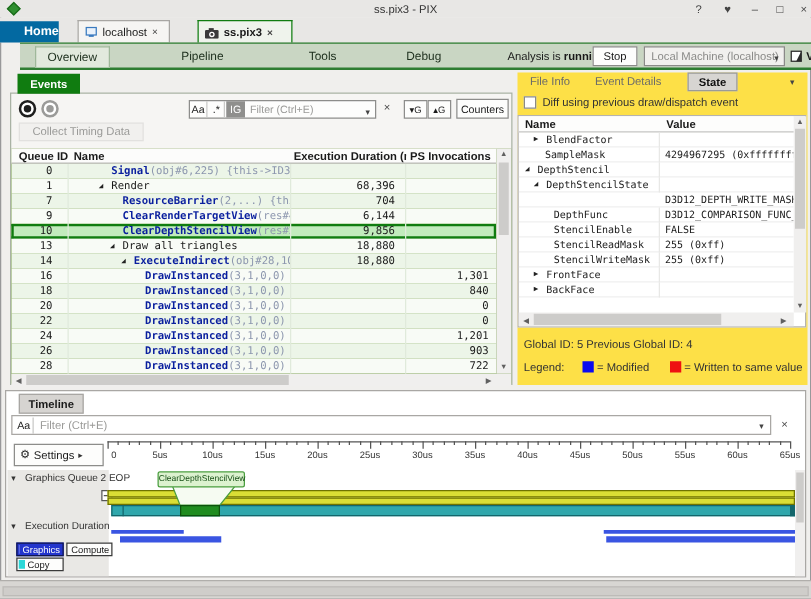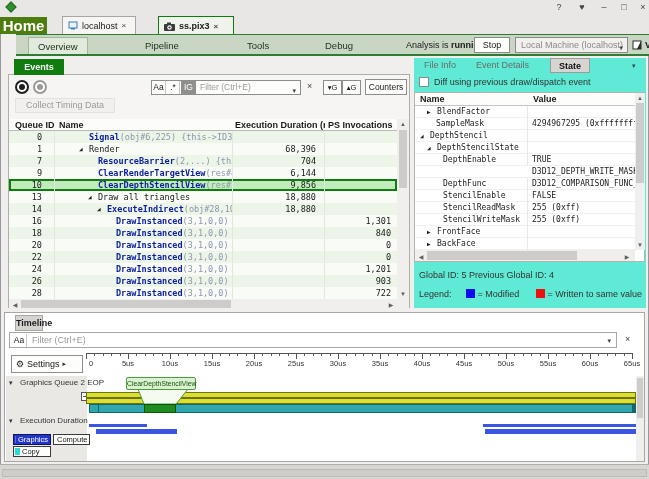--- a/index.html
+++ b/index.html
@@ -9,21 +9,21 @@
        box-shadow:inset 0 0 0 1px #98989a;}
   .abs{position:absolute;}
   .bold{font-weight:bold;}
   
   .titlebar{position:absolute;left:0;top:0;width:649px;height:14px;background:#e8e7e5;}
   .pixlogo{position:absolute;left:7px;top:3px;width:8px;height:8px;background:#2f8f2f;border:1px solid #1b6b1b;transform:rotate(45deg);}
   .wtitle{position:absolute;left:0;top:2px;width:649px;text-align:center;font-size:9px;color:#333;}
   .wbtn{position:absolute;top:1px;width:16px;height:12px;text-align:center;font-size:9px;color:#444;line-height:12px;cursor:default;}
   
   .tabstrip{position:absolute;left:0;top:14px;width:649px;height:20px;background:#e8e7e5;}
-  .hometab{position:absolute;left:0;top:3px;width:47px;height:17px;background:#4d7c0f;color:#fff;font-weight:bold;text-align:center;line-height:17px;font-size:15px;}
+  .hometab{position:absolute;left:0;top:3px;width:47px;height:17px;background:#0369a1;color:#fff;font-weight:bold;text-align:right;line-height:17px;font-size:10px;}
   .doctab{position:absolute;top:2px;height:18px;background:#f6f5f3;border:1px solid #a8a6a3;border-bottom:none;display:flex;align-items:center;gap:4px;padding:0 5px;font-size:9px;}
   .doctab.active{background:#eff3ec;border:1px solid #107c10;border-bottom:none;font-weight:bold;}
   .tabclose{color:#444;font-size:8px;}
   
   .ribbon{position:absolute;left:16px;top:34px;width:649px;height:22px;background:#c9d6c3;border-top:1px solid #2e7d32;border-bottom:2px solid #2e7d32;}
   .navtab{position:absolute;top:2px;height:17px;line-height:17px;padding:0 9px;font-size:9.5px;color:#1c2e1c;}
   .navtab.active{background:#e2e9dd;border:1px solid #9fb89a;border-bottom:none;font-weight:normal;}
   .ribbonbtn{position:absolute;top:2px;height:16px;background:#fdfdfc;border:1px solid #8a8a88;text-align:center;font-size:9px;line-height:14px;}
   
   .panel-tab{position:absolute;background:#107c10;color:#fff;font-weight:bold;font-size:9px;text-align:center;z-index:3;}
@@ -45,53 +45,54 @@
   .c.ps{left:316px;width:72px;text-align:right;padding-right:6px;}
   .fn{font-weight:bold;color:#0a1f9e;}
   .plainfn{color:#1a1a1a;}
   .args{color:#8c96ae;}
   .exp{display:inline-block;width:10px;font-size:6px;color:#222;vertical-align:top;}
   
   .sb{position:absolute;background:#f0efee;}
   .sb-thumb{position:absolute;background:#cdccca;}
   .sb-arr{position:absolute;color:#606060;font-size:6px;text-align:center;width:100%;}
   
-  .state-panel{position:absolute;left:414px;top:58px;width:232px;height:250px;background:#5eead4;}
+  .state-panel{position:absolute;left:414px;top:58px;width:232px;height:250px;background:#fde047;}
   .stab{position:absolute;top:0;height:15px;line-height:15px;font-size:9px;color:#6b6b69;padding:0 6px;}
   .stab.active{background:#d7d5d2;border:1px solid #9b9b99;color:#111;font-weight:bold;}
   .stbox{position:absolute;left:0;top:34px;width:231px;height:170px;background:#fff;border:1px solid #b5b3b0;}
   .st-head{position:absolute;left:0;top:0;width:220px;height:13px;border-bottom:1px solid #c5c5c3;font-weight:bold;background:#fdfdfc;}
   #st-rows{position:absolute;left:0;top:13px;width:220px;height:144px;overflow:hidden;}
   .st-row{position:relative;width:220px;height:12px;border-bottom:1px solid #f0f0ef;}
   .st-row .n{position:absolute;left:0;top:0;width:113px;height:12px;line-height:12px;font-family:"DejaVu Sans Mono","Liberation Mono",monospace;font-size:8px;overflow:hidden;white-space:nowrap;border-right:1px solid #e8e8e6;}
   .st-row .v{position:absolute;left:114px;top:0;width:106px;height:12px;line-height:12px;font-family:"DejaVu Sans Mono","Liberation Mono",monospace;font-size:8px;overflow:hidden;white-space:nowrap;padding-left:3px;}
   .checkbox{position:absolute;width:10px;height:10px;background:#fff;border:1px solid #8a8a88;}
   .sw{display:inline-block;width:9px;height:9px;vertical-align:-1px;}
   
   .tl-panel{position:absolute;left:4px;top:312px;width:641px;height:150px;background:#fff;border:1px solid #a9a7a4;}
-  .tl-tab{position:absolute;left:10px;top:2px;width:28px;height:16px;background:#d6d4d1;border:1px solid #a8a6a3;text-align:center;line-height:15px;font-weight:bold;font-size:9px;z-index:2;}
+  .tl-tab{position:absolute;left:10px;top:2px;width:52px;height:16px;background:#d6d4d1;border:1px solid #a8a6a3;text-align:center;line-height:15px;font-weight:bold;font-size:9px;z-index:2;}
   .tl-filter{position:absolute;left:4px;top:19px;width:608px;height:16px;border:1px solid #a9a7a4;background:#fff;}
   .ruler-lbl{position:absolute;top:46px;font-size:7.5px;color:#333;transform:translateX(-50%);}
   .tick{position:absolute;top:40px;width:1px;background:#555;}
   .track-gutter{position:absolute;left:1px;top:63px;width:81px;height:85px;background:#e9e8e5;}
   .trk-lbl{position:absolute;font-size:8px;color:#333;}
   .bar{position:absolute;}
   .callout{position:absolute;left:121px;top:64px;width:70px;height:13px;background:#dcf2cf;border:1px solid #4a9e3f;border-radius:2px;font-size:6.8px;line-height:11px;text-align:center;color:#175017;z-index:4;}
   .lg-box{position:absolute;height:11px;border:1px solid #3a3a3a;background:#fdfdfc;font-size:7.5px;line-height:9px;padding:0 2px 0 1px;display:flex;align-items:center;gap:2px;}
   .lg-box.sel{background:#2335cd;color:#fff;border-color:#10164f;}
   .lg-sw{display:inline-block;width:5px;height:7px;}
   .bottombar{position:absolute;left:0;top:464px;width:649px;height:15px;background:#d8d6d3;border-top:1px solid #b0aeab;}
 </style>
 </head>
 <body>
 
 <div class="win">
 
   <div class="titlebar">
     <div class="pixlogo"></div>
+    <div class="wtitle">ss.pix3 - PIX</div>
     <div class="wbtn" style="left:551px;">?</div>
     <div class="wbtn" style="left:574px;">♥</div>
     <div class="wbtn" style="left:596px;">–</div>
     <div class="wbtn" style="left:616px;">□</div>
     <div class="wbtn" style="left:635px;">×</div>
   </div>
 
   <div class="tabstrip">
     <div class="hometab">Home</div>
     <div class="doctab" style="left:62px;width:74px;">
@@ -287,24 +288,20 @@
             <div class="n" style="padding-left:21px"><span>SampleMask</span></div>
             <div class="v">4294967295 (0xffffffff)</div>
           </div>
           <div class="st-row">
             <div class="n" style="padding-left:5px"><span class="exp">◢</span><span>DepthStencil</span></div>
             <div class="v"></div>
           </div>
           <div class="st-row">
             <div class="n" style="padding-left:12px"><span class="exp">◢</span><span>DepthStencilState</span></div>
             <div class="v"></div>
-          </div>
-          <div class="st-row">
-            <div class="n" style="padding-left:28px"><span>DepthEnable</span></div>
-            <div class="v">TRUE</div>
           </div>
           <div class="st-row">
             <div class="v">D3D12_DEPTH_WRITE_MASK_…</div>
           </div>
           <div class="st-row">
             <div class="n" style="padding-left:28px"><span>DepthFunc</span></div>
             <div class="v">D3D12_COMPARISON_FUNC_…</div>
           </div>
           <div class="st-row">
             <div class="n" style="padding-left:28px"><span>StencilEnable</span></div>

